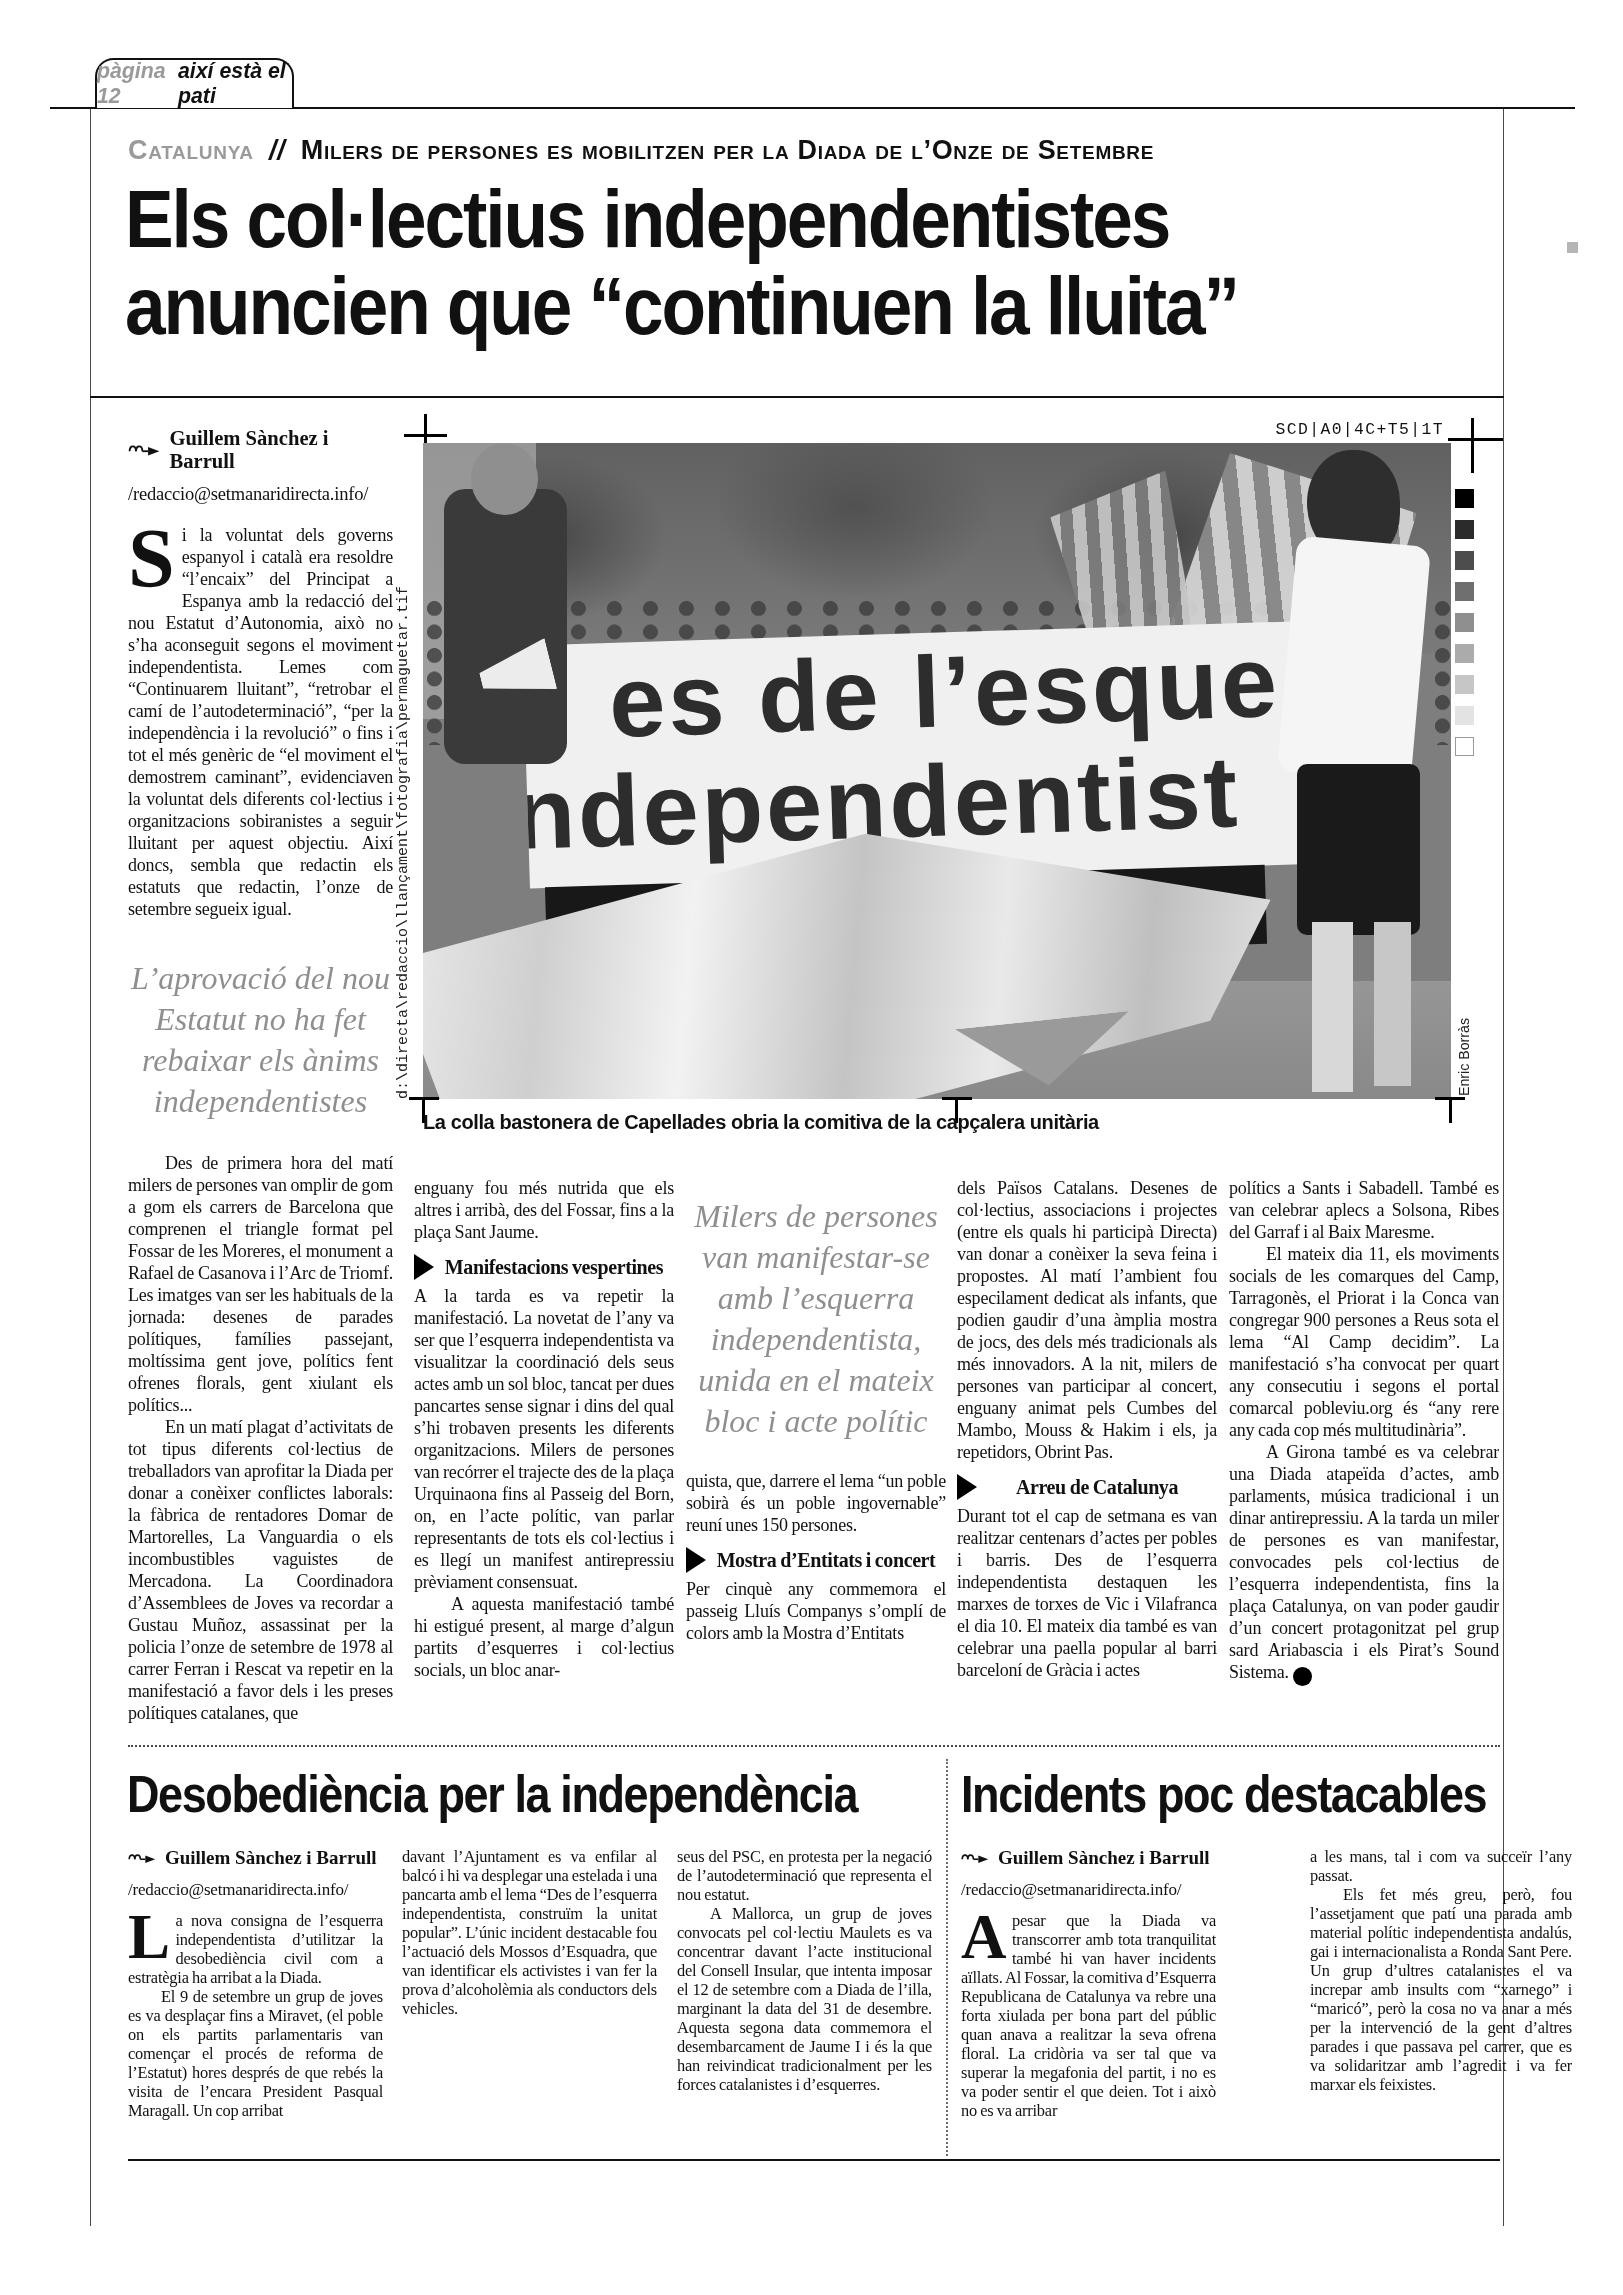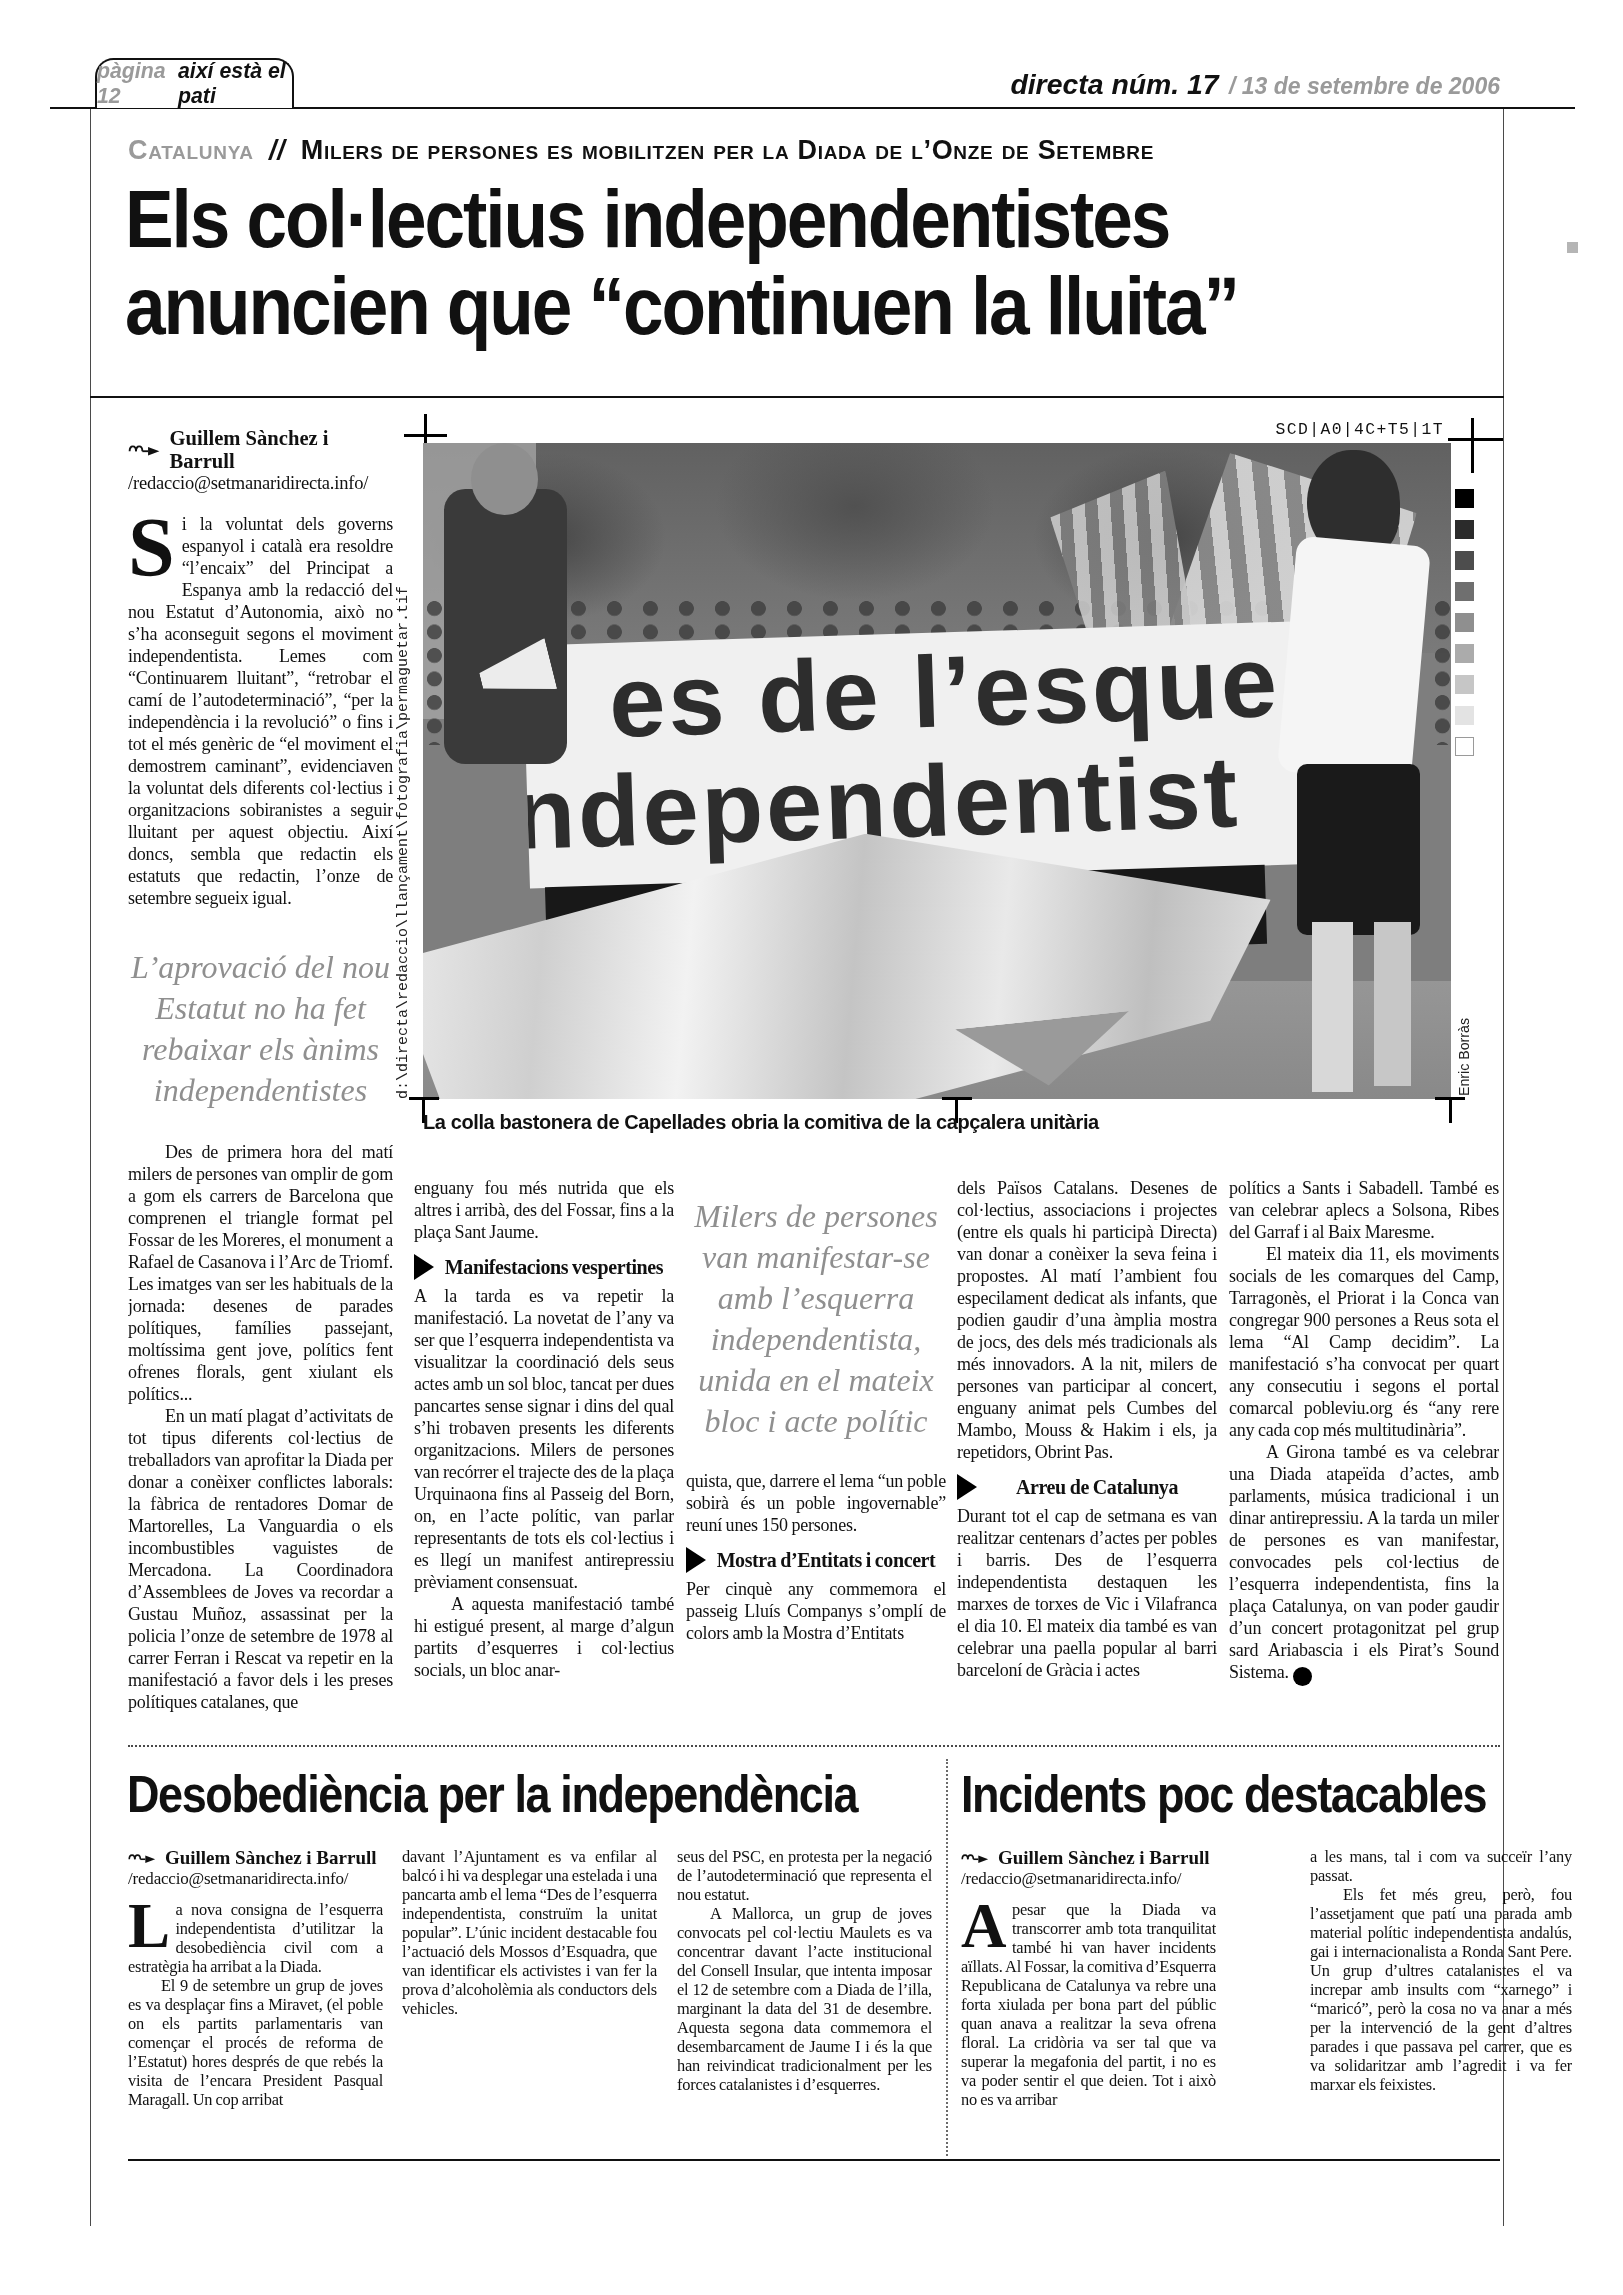--- a/index.html
+++ b/index.html
@@ -22,21 +22,21 @@
   .kicker { font-variant:small-caps; font-weight:bold; font-size:27px; letter-spacing:0.7px; white-space:nowrap; }
   .kicker .region { color:#9a9a9a; }
   .kicker .sep { color:#111; font-style:italic; margin:0 7.1px; }
 
   .headline { font-weight:bold; font-size:73px; line-height:78px; letter-spacing:-2.1px;
               transform:scaleY(1.12); transform-origin:left top; white-space:nowrap; }
 
   
   .byline { margin-bottom:18.5px; }
   .byline .who { font-weight:bold; font-size:20.6px; display:flex; align-items:center; gap:8.5px; }
-  .byline .mail { font-size:18.5px; margin-top:0; letter-spacing:-0.2px; }
+  .byline .mail { font-size:18.5px; margin-top:11px; letter-spacing:-0.2px; }
   .bt { font-size:18px; line-height:22px; text-align:justify; letter-spacing:-0.2px;
         word-spacing:-0.7px; hyphens:auto; }
   .bt p { margin:0; }
   .bt p.ind { text-indent:37px; }
   .col { overflow:hidden;font-family:Liberation Serif, serif; }
   .dropcap { float:left; font-weight:bold; font-size:84px; line-height:65px; padding:2.8px 7.1px 0 0; }
   .dropcap.sm { font-size:63px; line-height:48px; padding:1.4px 5.7px 0 0; }
 
   .pq { color:#8f8f8f; font-style:italic; text-align:center; font-weight:500; }
   .pq1 { font-size:32px; line-height:41px; margin:38px 0 30px; }
@@ -129,24 +129,20 @@
 
   <div class="abs guide" style="left:90px; top:107px; width:1.4px; height:2119px;"></div>
   <div class="abs guide" style="left:1503px; top:107px; width:1.4px; height:2119px;"></div>
   <div class="abs rule" style="left:50px; top:107px; width:1525px; height:2.1px;"></div>
   <div class="abs" style="left:1567px; top:242px; width:11.4px; height:11.4px; background:#b5b5b5;"></div>
 
   <div class="abs tab" style="left:95px; top:58px; width:199px; height:50px;">
     <span class="pg">pàgina 12</span>
     <span>així està el pati</span>
   </div>
-  <div class="abs masthead" style="right:123px; top:68px;">
-    <span class="name">directa núm. 17</span>
-    <span class="date">/ 13 de setembre de 2006</span>
-  </div>
 
   <div class="abs kicker" style="left:128px; top:135px;">
     <span class="region">Catalunya</span>
     <span class="sep">//</span>
     <span>Milers de persones es mobilitzen per la Diada de l’Onze de Setembre</span>
   </div>
 
   <div class="abs headline" style="left:125px; top:175px; width:1387px;">
     <div>Els col·lectius independentistes</div>
     <div>anuncien que “continuen la lluita”</div>

